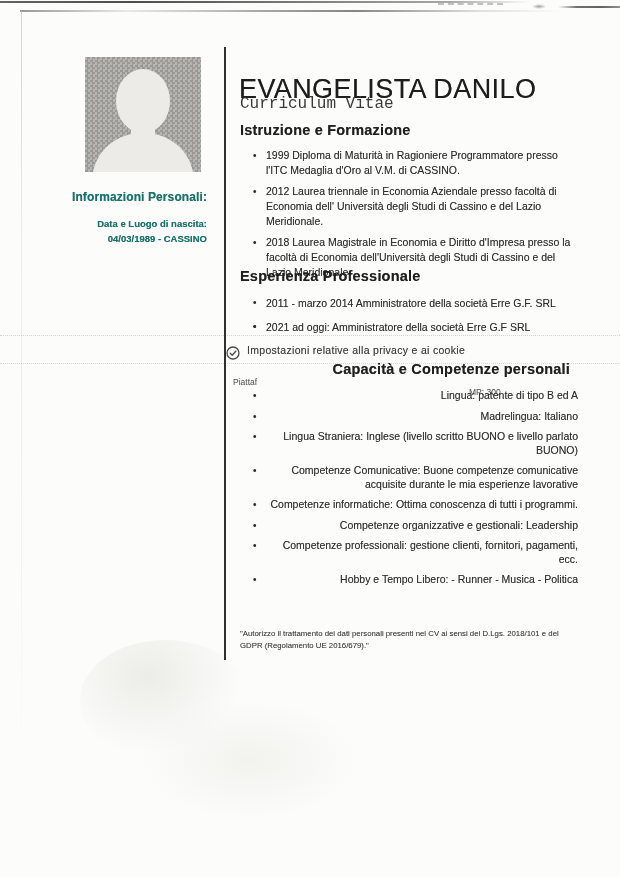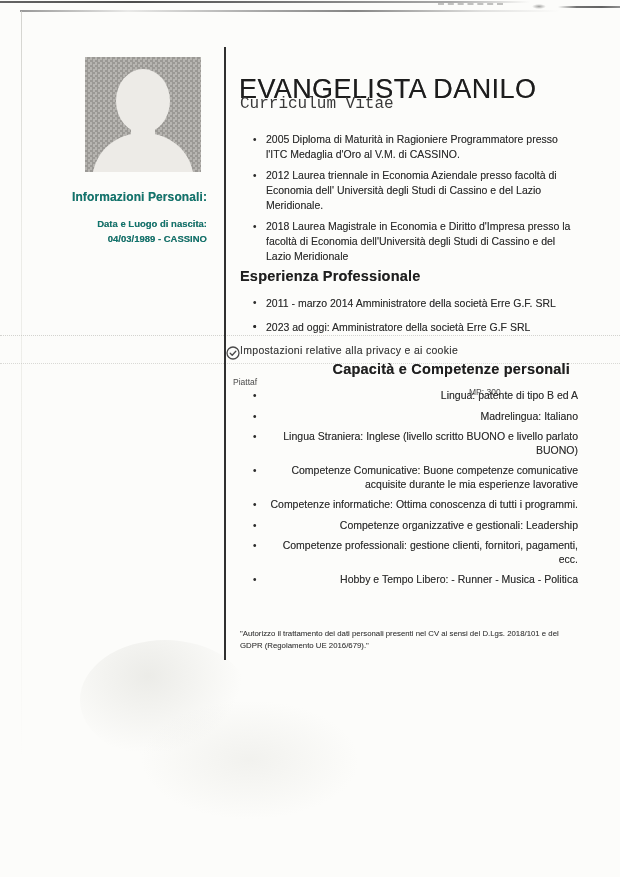--- a/index.html
+++ b/index.html
@@ -64,21 +64,21 @@
   li.item{position:relative;padding-left:26px;font-size:10.5px;color:#2d2d2d;
     text-shadow:0 0 .4px rgba(45,45,45,.45);}
   .sec-1 li.item{line-height:15px;margin-bottom:6px;width:306px;}
   .sec-2 li.item{line-height:14px;margin-bottom:10px;width:320px;white-space:nowrap;}
   .sec-3 li.item{line-height:13.5px;margin-bottom:7px;width:312px;}
   li.item .dot{position:absolute;left:13px;top:0;font-size:10px;color:#2d2d2d;}
 
   
   .privacy-banner{position:absolute;left:226px;top:344px;display:flex;align-items:flex-start;z-index:4;}
   .pb-icon{width:14px;height:14px;margin-top:2px;flex:0 0 auto;}
-  .pb-label{font-size:10.5px;color:#3c3c3c;letter-spacing:.3px;
+  .pb-label{margin-left:7px;font-size:10.5px;color:#3c3c3c;letter-spacing:.3px;
     text-shadow:0 0 .5px rgba(60,60,60,.5);white-space:nowrap;}
 
   
   .fragment{position:absolute;font-size:8.5px;color:#4a4a4a;z-index:2;white-space:nowrap;padding-left:20px;}
   .frag-left{left:213px;top:377px;}
   .frag-right{left:449px;top:387px;}
 
   
   .footer-note{position:absolute;left:240px;top:628px;width:334px;font-size:7.8px;
     line-height:12px;color:#3f3f3f;text-shadow:0 0 .4px rgba(60,60,60,.4);}
@@ -114,33 +114,34 @@
     <div class="sb-birth">
       <div class="sb-row">Data e Luogo di nascita:</div>
       <div class="sb-row">04/03/1989 - CASSINO</div>
     </div>
   </aside>
 
   <h1 class="main-title">EVANGELISTA DANILO</h1>
   <div class="subtitle">Curriculum Vitae</div>
 
   <section class="section sec-1">
+    <div class="sec-heading">Istruzione e Formazione</div>
     <ul class="blist">
-      <li class="item"><span class="dot">•</span><span>2005 Diploma di Maturità in Ragioniere Programmatore presso l'ITC Medaglia d'Oro al V.M. di CASSINO.</span></li>
+      <li class="item"><span class="dot">•</span><span>1999 Diploma di Maturità in Ragioniere Programmatore presso l'ITC Medaglia d'Oro al V.M. di CASSINO.</span></li>
       <li class="item"><span class="dot">•</span><span>2012 Laurea triennale in Economia Aziendale presso facoltà di Economia dell' Università degli Studi di Cassino e del Lazio Meridionale.</span></li>
       <li class="item"><span class="dot">•</span><span>2018 Laurea Magistrale in Economia e Diritto d'Impresa presso la facoltà di Economia dell'Università degli Studi di Cassino e del Lazio Meridionale</span></li>
     </ul>
   </section>
 
   <section class="section sec-2">
     <div class="sec-heading">Esperienza Professionale</div>
     <ul class="blist">
       <li class="item"><span class="dot">•</span><span>2011 - marzo 2014 Amministratore della società Erre G.F. SRL</span></li>
       <li class="item"><span class="dot">•</span></li>
-      <li class="item"><span class="dot">•</span><span>2023 ad oggi: Amministratore della società Erre G.F SRL</span></li>
+      <li class="item"><span class="dot">•</span><span>2021 ad oggi: Amministratore della società Erre G.F SRL</span></li>
     </ul>
   </section>
 
   <div class="privacy-banner">
     <svg class="pb-icon" viewBox="0 0 14 14">
       <circle cx="7" cy="7" r="6" fill="none" stroke="#4a4a4a" stroke-width="1.3"></circle>
       <path d="M4.2 7.2 L6.2 9.2 L9.8 5.2" fill="none" stroke="#4a4a4a" stroke-width="1.3" stroke-linecap="round" stroke-linejoin="round"></path>
     </svg>
     <span class="pb-label">Impostazioni relative alla privacy e ai cookie</span>
   </div>

